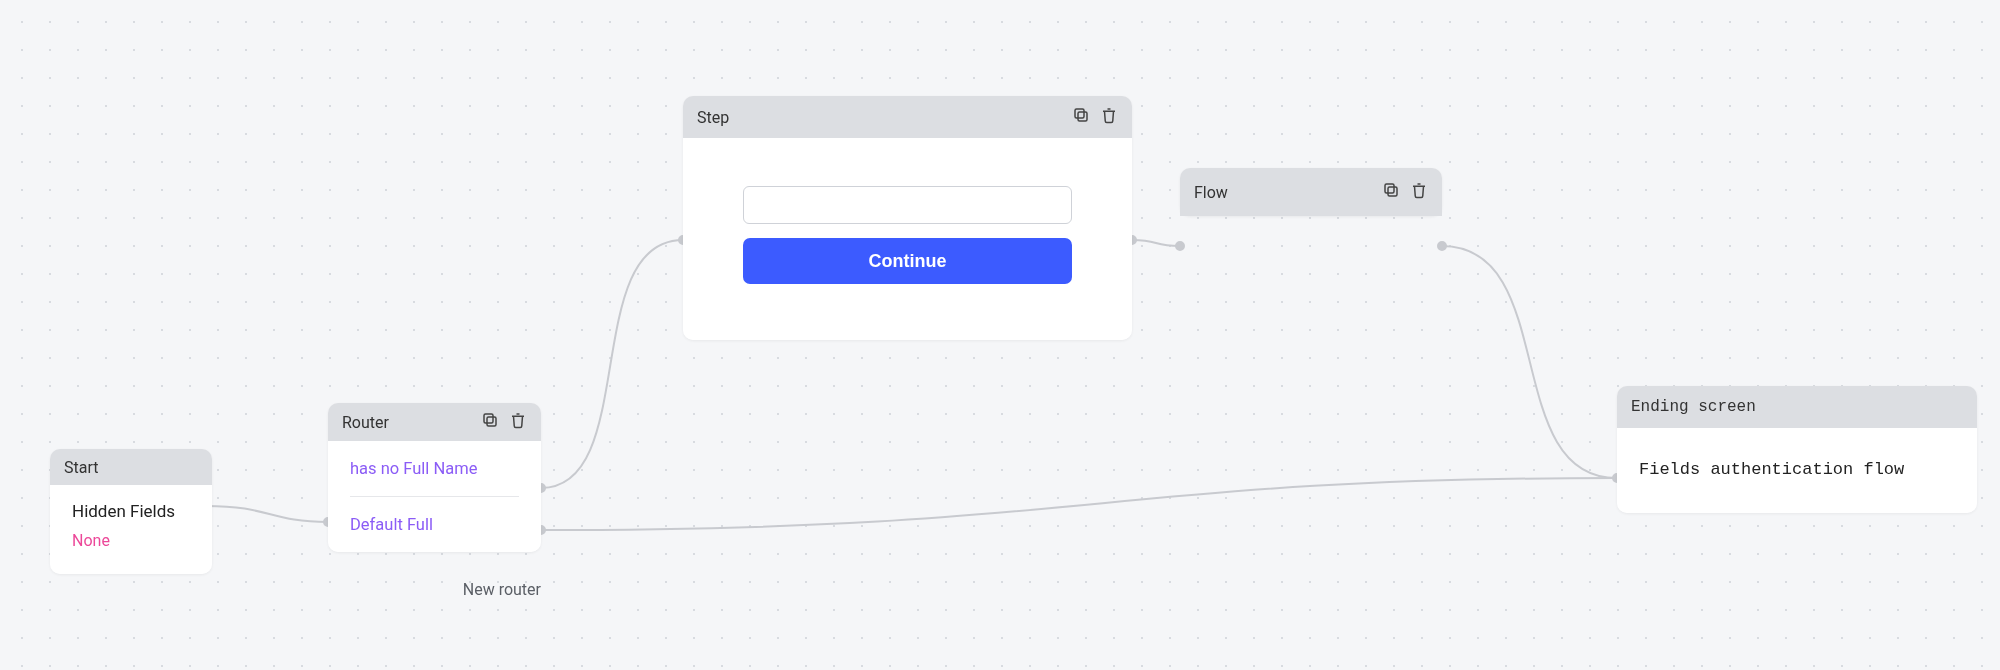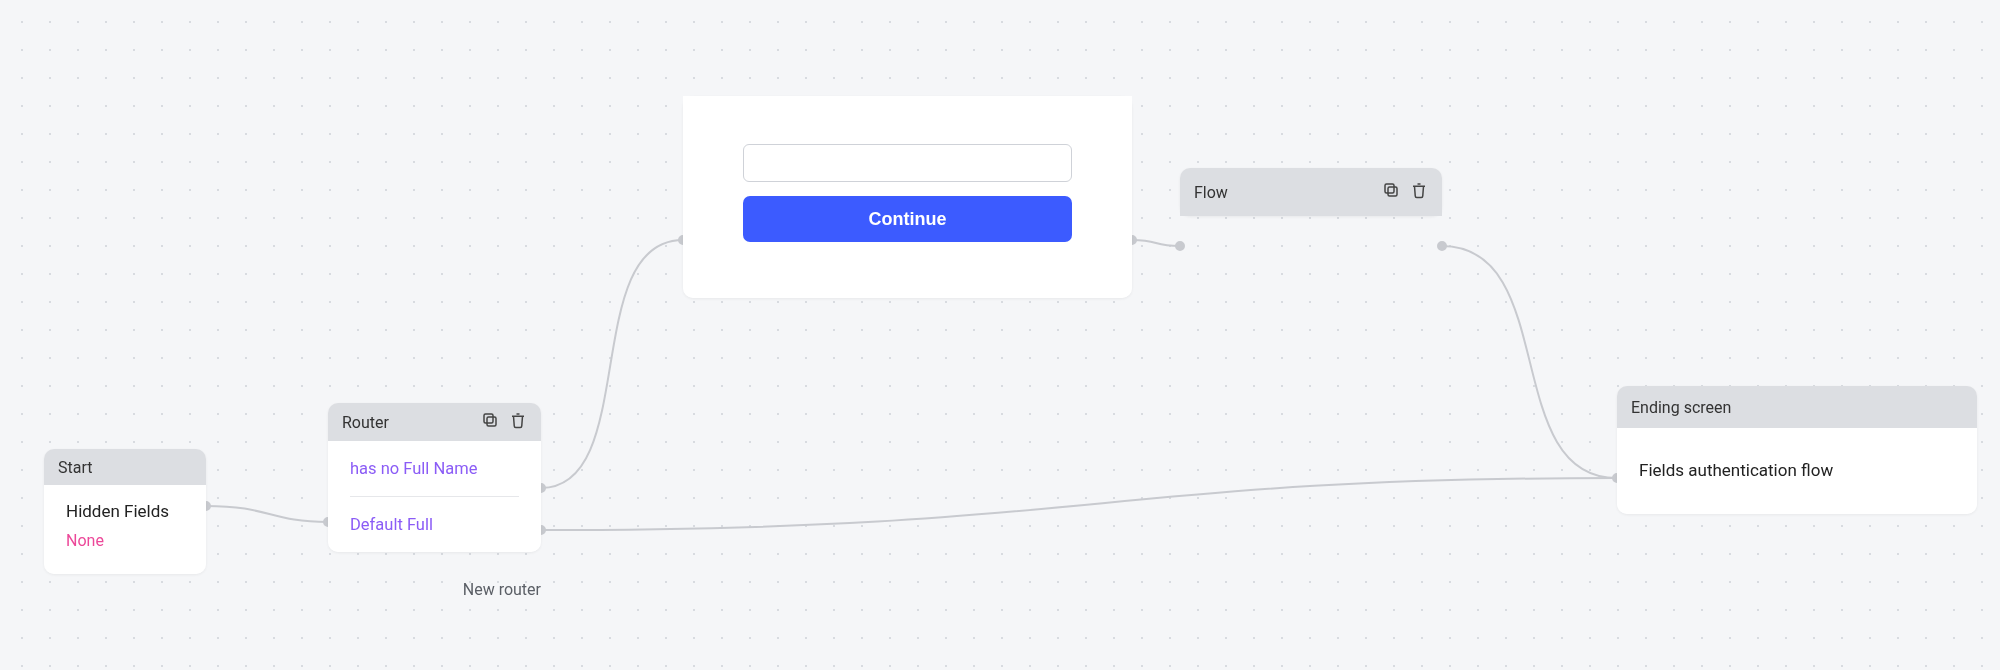--- a/index.html
+++ b/index.html
@@ -45,21 +45,21 @@
   .node .header .icons svg { width: 18px; height: 18px; cursor: pointer; }
   .node .body {
     background: #fff;
     border-radius: 0 0 10px 10px;
     padding: 18px 22px;
     font-size: 17px;
     color: #222;
   }
 
   
-  .start-node { left: 44px; top: 449px; width: 162px; }
+  .start-node { left: 50px; top: 449px; width: 162px; }
   .start-node .header { height: 36px; }
   .start-node .body { padding: 16px 22px 24px; }
   .start-node .body .hf { font-size: 17px; margin-bottom: 10px; }
   .start-node .body .none { font-size: 16px; color: #ec4899; }
 
   
   .router-node { left: 328px; top: 403px; width: 213px; }
   .router-node .body { padding: 0; }
   .router-node .case {
     padding: 18px 22px;
@@ -109,21 +109,21 @@
   }
 
   
   .flow-node { left: 1180px; top: 168px; width: 262px; }
   .flow-node .header { height: 48px; }
   .flow-node .body { padding: 22px 20px; display: flex; align-items: center; gap: 14px; }
   .flow-node .body svg { width: 22px; height: 22px; flex-shrink: 0; }
   .flow-node .body span { font-size: 17px; }
 
   
-  .ending-node { left: 1617px; top: 386px; width: 360px; }
+  .ending-node { left: 1617px; top: 386px; width: 360px; font-family: Liberation Mono, monospace; }
   .ending-node .header { height: 42px; }
   .ending-node .body { padding: 32px 22px 34px; font-size: 17px; }
 
 </style>
 </head>
 <body>
 
 <div class="dotgrid"></div>
 
 <svg class="edges">
@@ -181,45 +181,63 @@
   </div>
   <div class="body">
     <div class="case">has no Full Name</div>
     <div class="divider"></div>
     <div class="case">Default Full</div>
   </div>
 </div>
 <div class="router-caption">New router</div>
 
 <div class="node step-node">
-  <div class="body">
-    <input class="input" type="text" style="">
-    <button class="cta">Continue</button>
-  </div>
-</div>
-
-<div class="node flow-node">
-  <div class="header">
-    <span class="title">Flow</span>
+  <div class="header">
+    <span class="title">Step</span>
     <span class="icons">
       <span>
         <svg viewBox="0 0 24 24" fill="none" stroke="currentColor" stroke-width="2">
             <rect x="8" y="8" width="12" height="12" rx="2"></rect>
             <rect x="4" y="4" width="12" height="12" rx="2"></rect>
           </svg>
       </span>
       <span>
         <svg viewBox="0 0 24 24" fill="none" stroke="currentColor" stroke-width="2">
             <path d="M4 7h16"></path>
             <path d="M10 4h4"></path>
             <path d="M6 7l1 13a2 2 0 0 0 2 2h6a2 2 0 0 0 2-2l1-13"></path>
           </svg>
       </span>
     </span>
   </div>
+  <div class="body">
+    <input class="input" type="text" style="">
+    <button class="cta">Continue</button>
+  </div>
+</div>
+
+<div class="node flow-node">
+  <div class="header">
+    <span class="title">Flow</span>
+    <span class="icons">
+      <span>
+        <svg viewBox="0 0 24 24" fill="none" stroke="currentColor" stroke-width="2">
+            <rect x="8" y="8" width="12" height="12" rx="2"></rect>
+            <rect x="4" y="4" width="12" height="12" rx="2"></rect>
+          </svg>
+      </span>
+      <span>
+        <svg viewBox="0 0 24 24" fill="none" stroke="currentColor" stroke-width="2">
+            <path d="M4 7h16"></path>
+            <path d="M10 4h4"></path>
+            <path d="M6 7l1 13a2 2 0 0 0 2 2h6a2 2 0 0 0 2-2l1-13"></path>
+          </svg>
+      </span>
+    </span>
+  </div>
 </div>
 
 <div class="node ending-node">
   <div class="header">
     <span class="title">Ending screen</span>
   </div>
   <div class="body">
     <span>Fields authentication flow</span>
   </div>
 </div>

